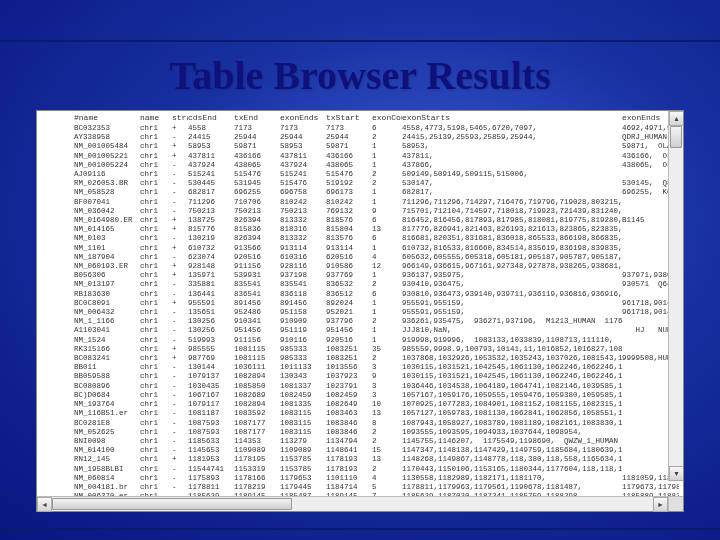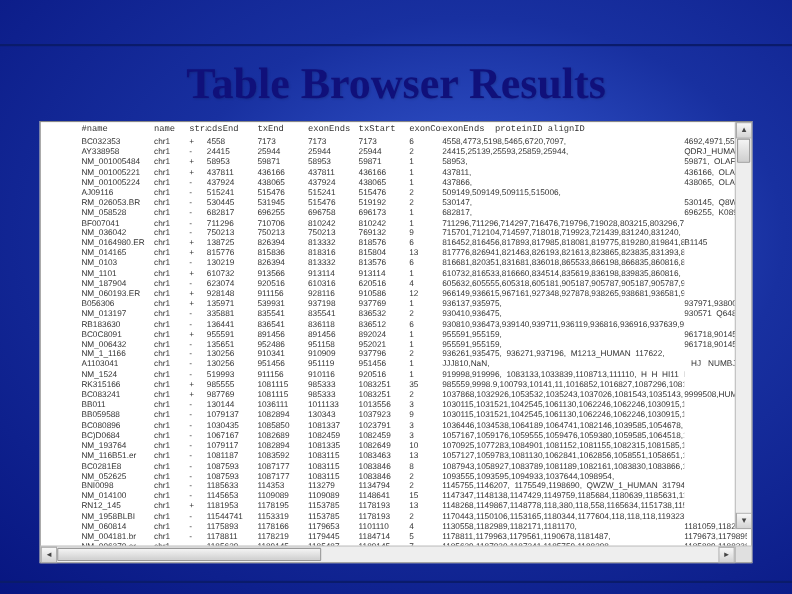--- a/index.html
+++ b/index.html
@@ -58,21 +58,21 @@
     font-family: "Courier New", monospace;
     font-size: 8px;
     line-height: 10px;
     color: #333;
     white-space: pre;
     border-bottom: 1px dotted transparent;
     padding: 2px 4px 0;
   }
   .data-row {
     display: flex;
-    font-family: Liberation Sans, sans-serif;
+    font-family: Liberation Mono, monospace;
     font-size: 7.5px;
     line-height: 9.2px;
     color: #333;
     white-space: pre;
     padding: 0 4px;
   }
   .col { overflow: hidden; text-overflow: clip; }
   .c-name   { width: 66px; }
   .c-chrom  { width: 32px; }
   .c-strand { width: 16px; }
@@ -130,20 +130,21 @@
 
     <div class="header-row">
       <span class="col c-name">#name</span>
       <span class="col c-chrom">name</span>
       <span class="col c-strand">strand</span>
       <span class="col c-txs">cdsEnd</span>
       <span class="col c-txe">txEnd</span>
       <span class="col c-cds">exonEnds</span>
       <span class="col c-cde">txStart</span>
       <span class="col c-ec">exonCount</span>
+      <span class="col c-es">exonStarts</span>
       <span class="col c-ee">exonEnds  proteinID alignID</span>
     </div>
 
     <div id="rows">
         <div class="data-row"><span class="col c-name">BC032353</span><span class="col c-chrom">chr1</span><span class="col c-strand">+</span><span class="col c-txs">4558</span><span class="col c-txe">7173</span><span class="col c-cds">7173</span><span class="col c-cde">7173</span><span class="col c-ec">6</span><span class="col c-es">4558,4773,5198,5465,6720,7097,</span><span class="col c-ee">4692,4971,5531,5970,6918,7173,</span></div>
         <div class="data-row"><span class="col c-name">AY338958</span><span class="col c-chrom">chr1</span><span class="col c-strand">-</span><span class="col c-txs">24415</span><span class="col c-txe">25944</span><span class="col c-cds">25944</span><span class="col c-cde">25944</span><span class="col c-ec">2</span><span class="col c-es">24415,25139,25593,25859,25944,</span><span class="col c-ee">QDRJ_HUMAN   BY338958</span></div>
         <div class="data-row"><span class="col c-name">NM_001005484</span><span class="col c-chrom">chr1</span><span class="col c-strand">+</span><span class="col c-txs">58953</span><span class="col c-txe">59871</span><span class="col c-cds">58953</span><span class="col c-cde">59871</span><span class="col c-ec">1</span><span class="col c-es">58953,</span><span class="col c-ee">59871,  OLAF1_HUMAN   BC1053</span></div>
         <div class="data-row"><span class="col c-name">NM_001005221</span><span class="col c-chrom">chr1</span><span class="col c-strand">+</span><span class="col c-txs">437811</span><span class="col c-txe">436166</span><span class="col c-cds">437811</span><span class="col c-cde">436166</span><span class="col c-ec">1</span><span class="col c-es">437811,</span><span class="col c-ee">436166,  OLAF2_HUMAN   BC1053</span></div>
         <div class="data-row"><span class="col c-name">NM_001005224</span><span class="col c-chrom">chr1</span><span class="col c-strand">-</span><span class="col c-txs">437924</span><span class="col c-txe">438065</span><span class="col c-cds">437924</span><span class="col c-cde">438065</span><span class="col c-ec">1</span><span class="col c-es">437866,</span><span class="col c-ee">438065,  OLAF1_HUMAN   BC1087</span></div>
         <div class="data-row"><span class="col c-name">AJ09116</span><span class="col c-chrom">chr1</span><span class="col c-strand">-</span><span class="col c-txs">515241</span><span class="col c-txe">515476</span><span class="col c-cds">515241</span><span class="col c-cde">515476</span><span class="col c-ec">2</span><span class="col c-es">509149,509149,509115,515006,</span><span class="col c-ee"></span></div>

